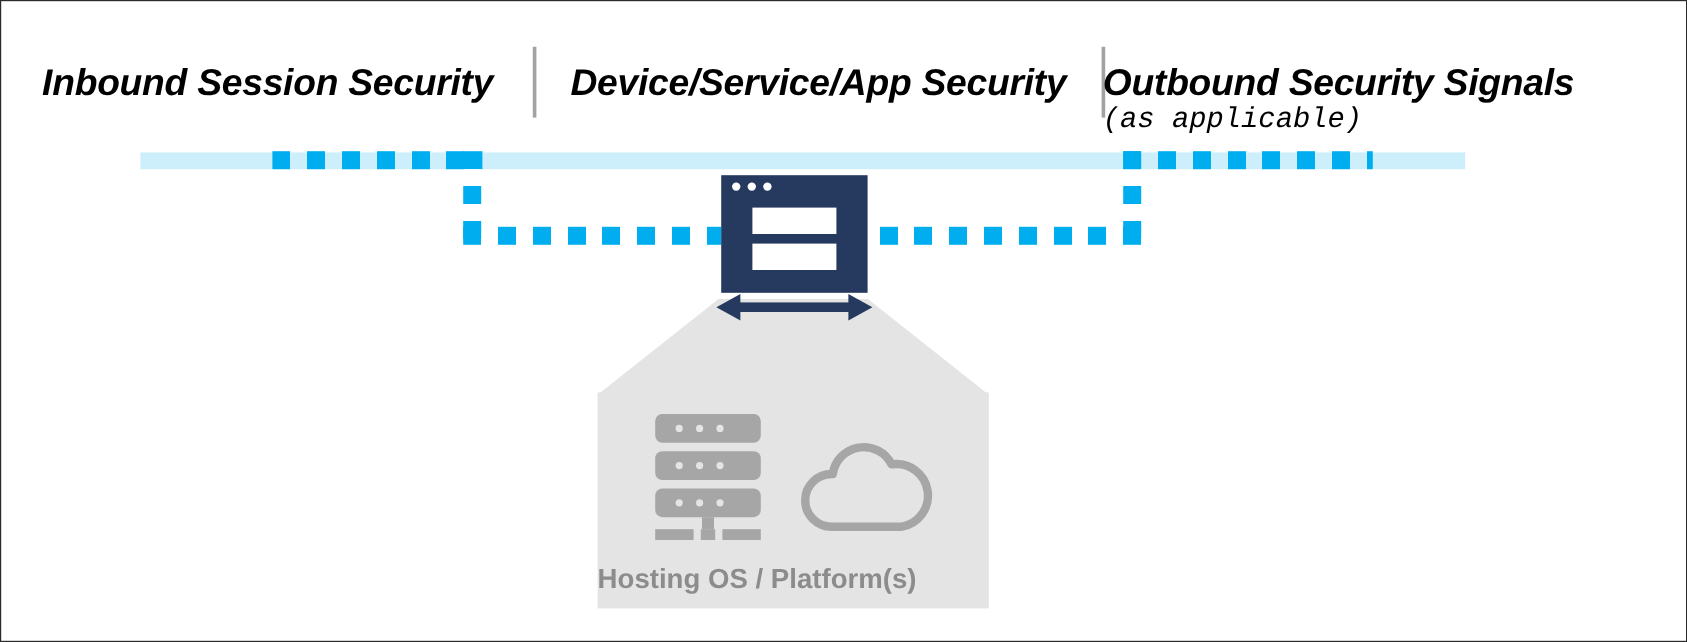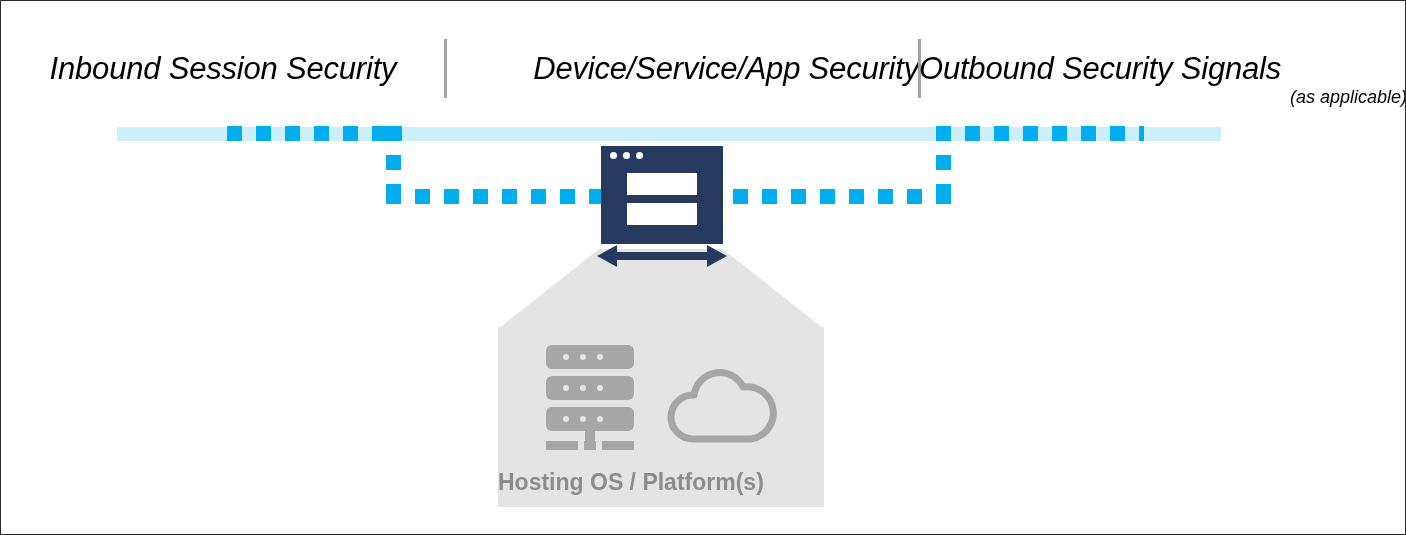--- a/index.html
+++ b/index.html
@@ -17,54 +17,55 @@
     background: #ffffff;
     border: 1px solid #2b2b2b;
     box-sizing: border-box;
     overflow: hidden;
   }
 
   
   .heading {
     position: absolute;
     font-style: italic;
-    font-weight: normal;
+    font-weight: bold;
     color: #000000;
     white-space: nowrap;
     font-size: 31px;
     letter-spacing: -0.2px;
   }
   #heading-inbound {
     left: 0;
     top: 50px;
     width: 444px;
     text-align: center;
   }
   #heading-device {
     left: 444px;
     top: 50px;
     width: 474px;
-    text-align: right;
+    text-align: center;
   }
   #heading-outbound {
     left: 918px;
     top: 50px;
     width: 488px;
   }
   #heading-outbound-sub {
     position: absolute;
     left: 918px;
     top: 86px;
     width: 488px;
-    text-align: right;
+    text-align: left;
     font-style: italic;
     font-weight: normal;
-    font-size: 18px;
+    font-size: 24px;
     color: #000000;
     white-space: nowrap;
+    font-family: Liberation Mono, monospace;
   }
   .divider {
     position: absolute;
     top: 38px;
     width: 3px;
     height: 59px;
     background: #a2a2a2;
   }
   #divider-1 { left: 443px; }
   #divider-2 { left: 917px; }

